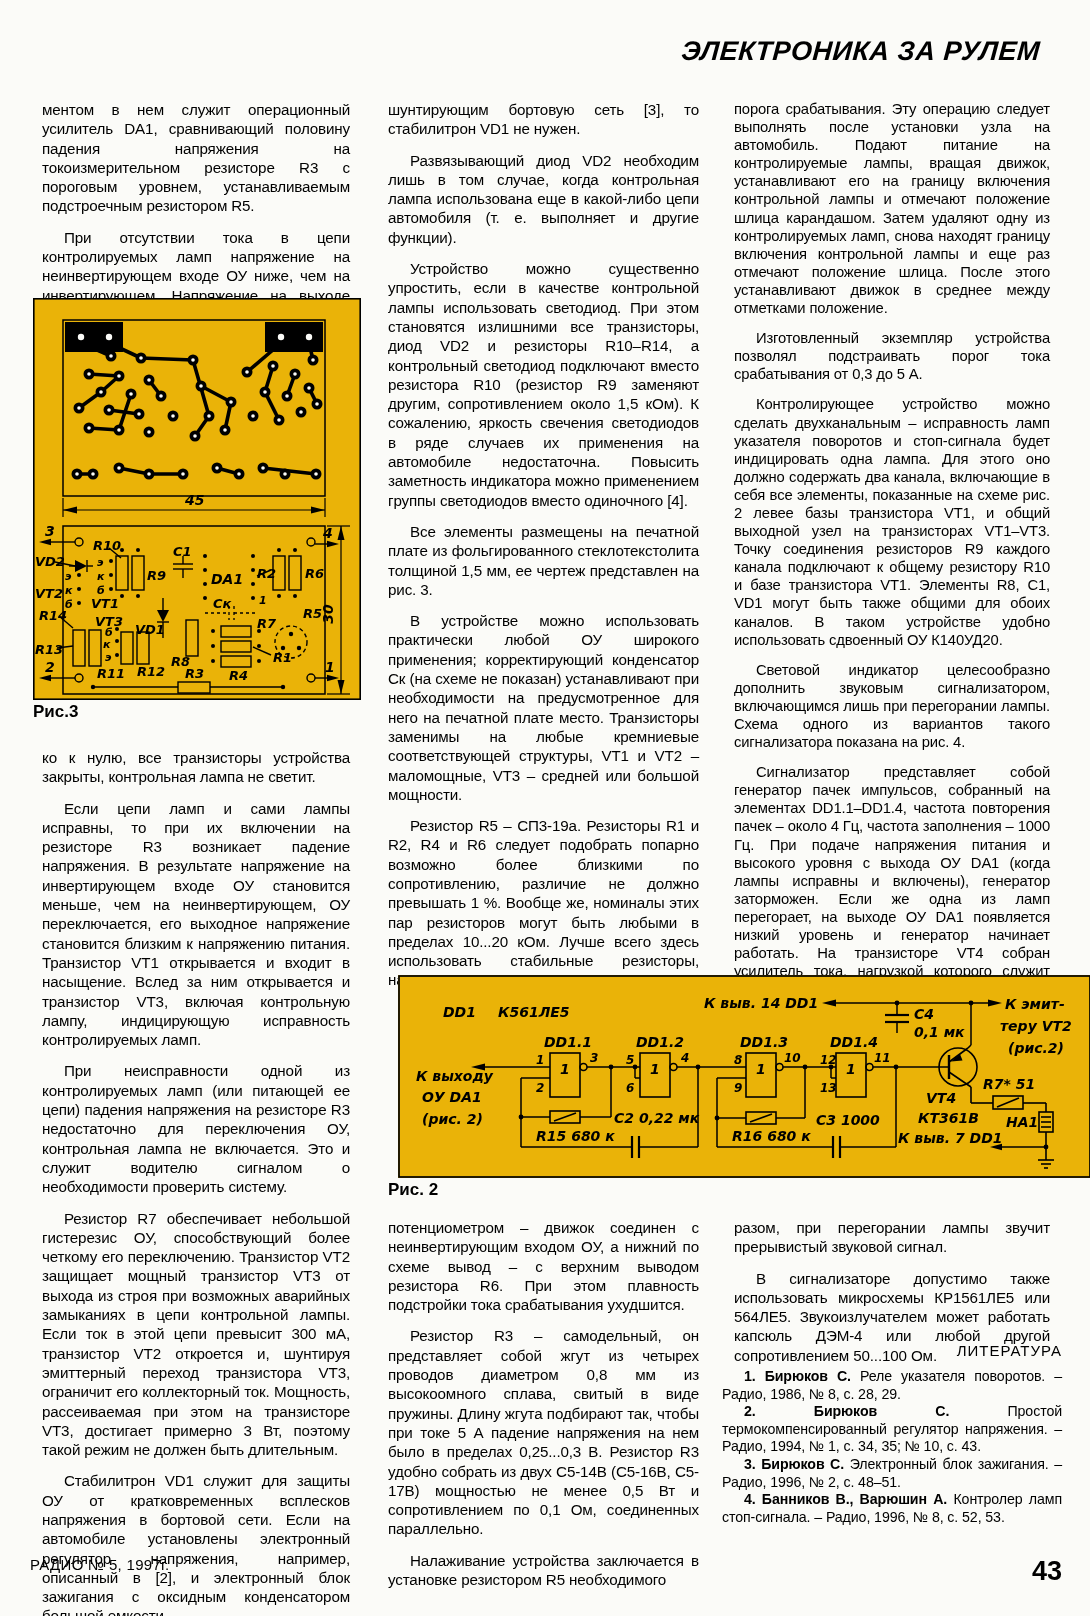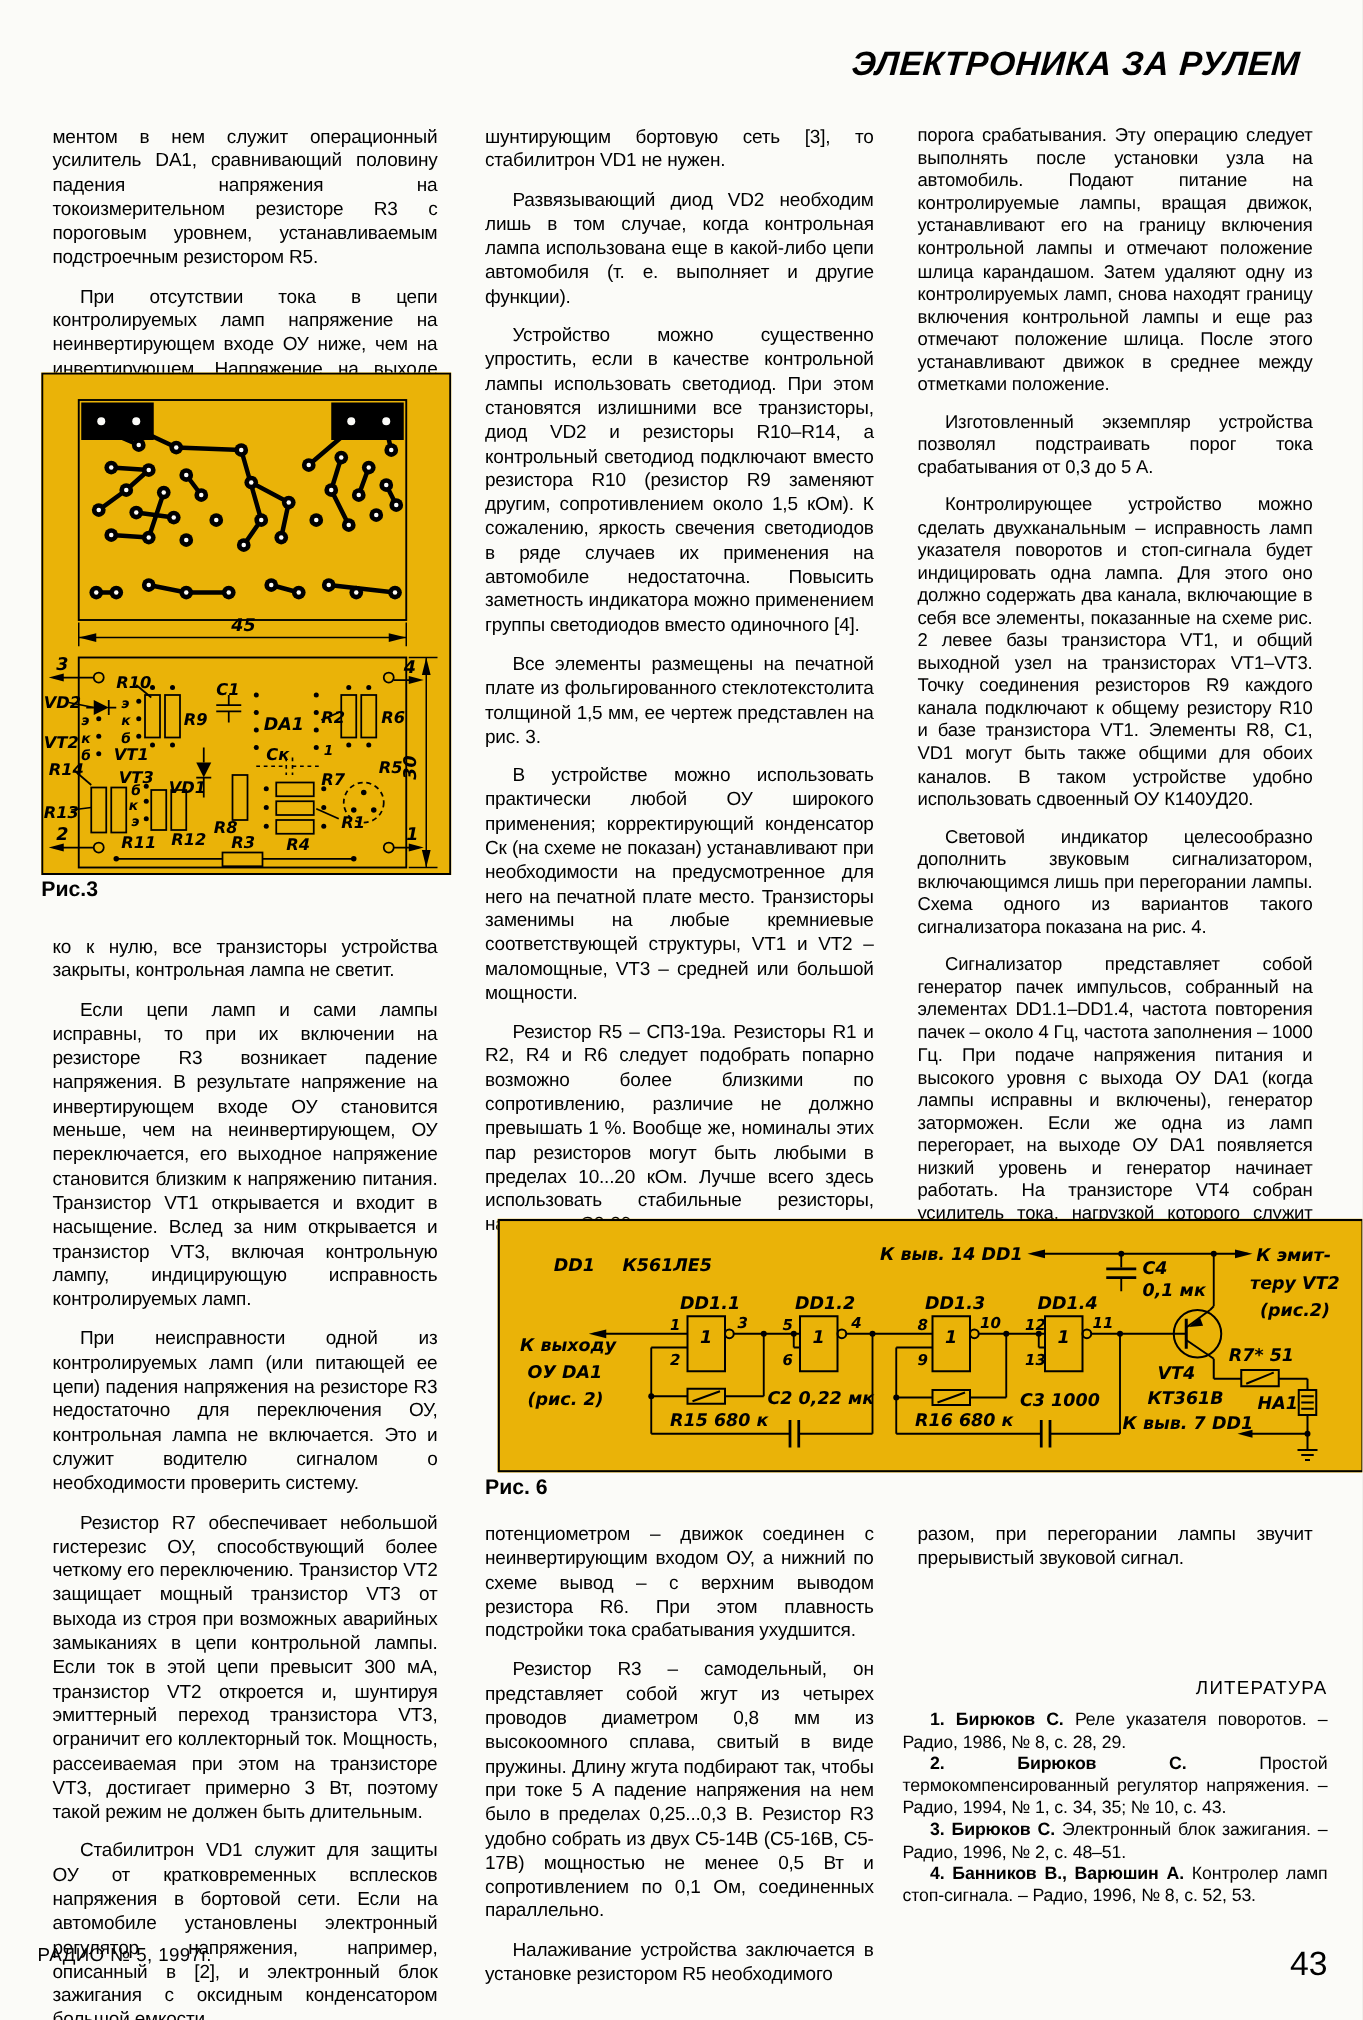--- a/index.html
+++ b/index.html
@@ -8,21 +8,21 @@
   .abs{position:absolute;}
   .coltext p{margin:12px;text-indent:22px;text-align:justify;font-size:15.2px;line-height:19.3px;letter-spacing:-0.15px;}
   .coltext p.ni{text-indent:0;}
   #col3b1 p{font-size:14.8px;line-height:18.1px;}
   #header{font-style:italic;font-weight:800;font-size:27px;letter-spacing:.5px;text-align:right;transform:skewX(-4deg);}
   .figcap{font-weight:bold;font-size:17px;}
   #lithead{font-size:15px;letter-spacing:1px;text-align:right;}
   .lit p{margin:0;text-indent:22px;text-align:justify;font-size:14.2px;line-height:17.6px;letter-spacing:-0.1px;}
   .bld{font-weight:bold;}
   #footer{font-size:15px;letter-spacing:.3px;}
-  #pagenum{font-weight:normal;font-size:27px;text-align:right;}
+  #pagenum{font-weight:bold;font-size:27px;text-align:right;}
   .figwrap{background:#eab308;}
   svg text{font-family:"DejaVu Sans",sans-serif;font-style:italic;font-weight:600;fill:#000;}
   svg .lbl{font-size:13px;}
   svg .lbl2{font-size:14px;}
   svg .pin{font-size:12px;}
   svg .sm{font-size:11px;}
   line,polyline,path.wire{stroke:#000;fill:none;}
 </style>
 </head>
 <body>
@@ -487,30 +487,31 @@
           <circle cx="433" cy="92" r="2.4"></circle>
           <circle cx="498" cy="92" r="2.4"></circle>
         <circle cx="123" cy="142" r="2.4"></circle>
           <circle cx="319" cy="143" r="2.4"></circle>
         <circle cx="499" cy="28" r="2.4"></circle>
           <circle cx="573" cy="28" r="2.4"></circle>
           <circle cx="648" cy="172" r="2.4"></circle>
       </g>
     </svg>
   </div>
-  <div class="abs figcap" style="left:388px;top:1180px">Рис. 6</div>
+  <div class="abs figcap" style="left:388px;top:1180px">Рис. 2</div>
 
   <div class="abs coltext" style="left:376px;top:1206px;width:335px">
     <p class="ni">потенциометром – движок соединен с неинвертирующим входом ОУ, а нижний по схеме вывод – с верхним выводом резистора R6. При этом плавность подстройки тока срабатывания ухудшится.</p>
     <p>Резистор R3 – самодельный, он представляет собой жгут из четырех проводов диаметром 0,8 мм из высокоомного сплава, свитый в виде пружины. Длину жгута подбирают так, чтобы при токе 5 А падение напряжения на нем было в пределах 0,25...0,3 В. Резистор R3 удобно собрать из двух С5-14В (С5-16В, С5-17В) мощностью не менее 0,5 Вт и сопротивлением по 0,1 Ом, соединенных параллельно.</p>
     <p>Налаживание устройства заключается в установке резистором R5 необходимого</p>
   </div>
 
   <div class="abs coltext" style="left:722px;top:1206px;width:340px">
     <p class="ni">разом, при перегорании лампы звучит прерывистый звуковой сигнал.</p>
+    <p>В сигнализаторе допустимо также использовать микросхемы КР1561ЛЕ5 или 564ЛЕ5. Звукоизлучателем может работать капсюль ДЭМ-4 или любой другой сопротивлением 50...100 Ом.</p>
   </div>
 
   <div id="lithead" class="abs" style="left:722px;top:1342px;width:340px">ЛИТЕРАТУРА</div>
   <div class="abs lit" style="left:722px;top:1368px;width:340px">
     <p><span class="bld">1. Бирюков С.</span><span> Реле указателя поворотов. – Радио, 1986, № 8, с. 28, 29.</span></p>
     <p><span class="bld">2. Бирюков С.</span><span> Простой термокомпенсированный регулятор напряжения. – Радио, 1994, № 1, с. 34, 35; № 10, с. 43.</span></p>
     <p><span class="bld">3. Бирюков С.</span><span> Электронный блок зажигания. – Радио, 1996, № 2, с. 48–51.</span></p>
     <p><span class="bld">4. Банников В., Варюшин А.</span><span> Контролер ламп стоп-сигнала. – Радио, 1996, № 8, с. 52, 53.</span></p>
   </div>
 

